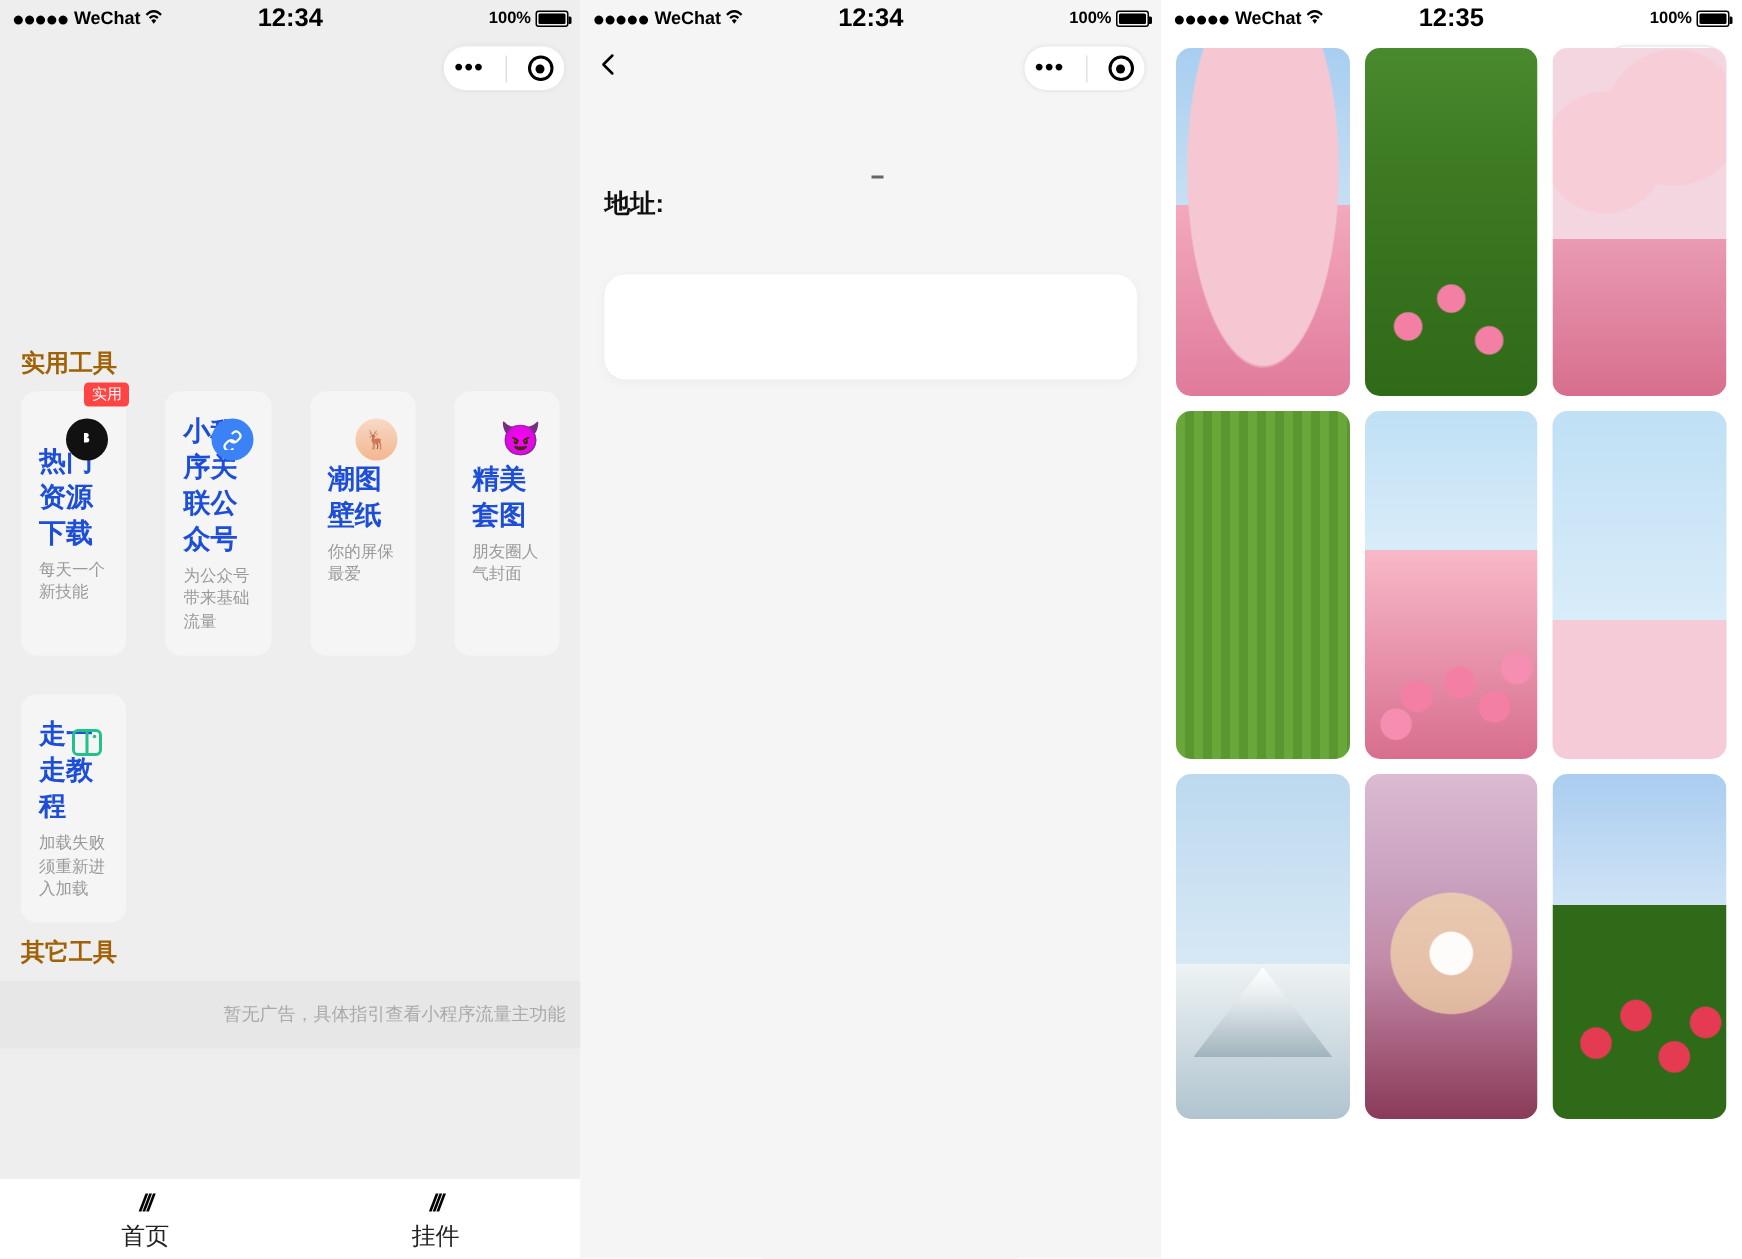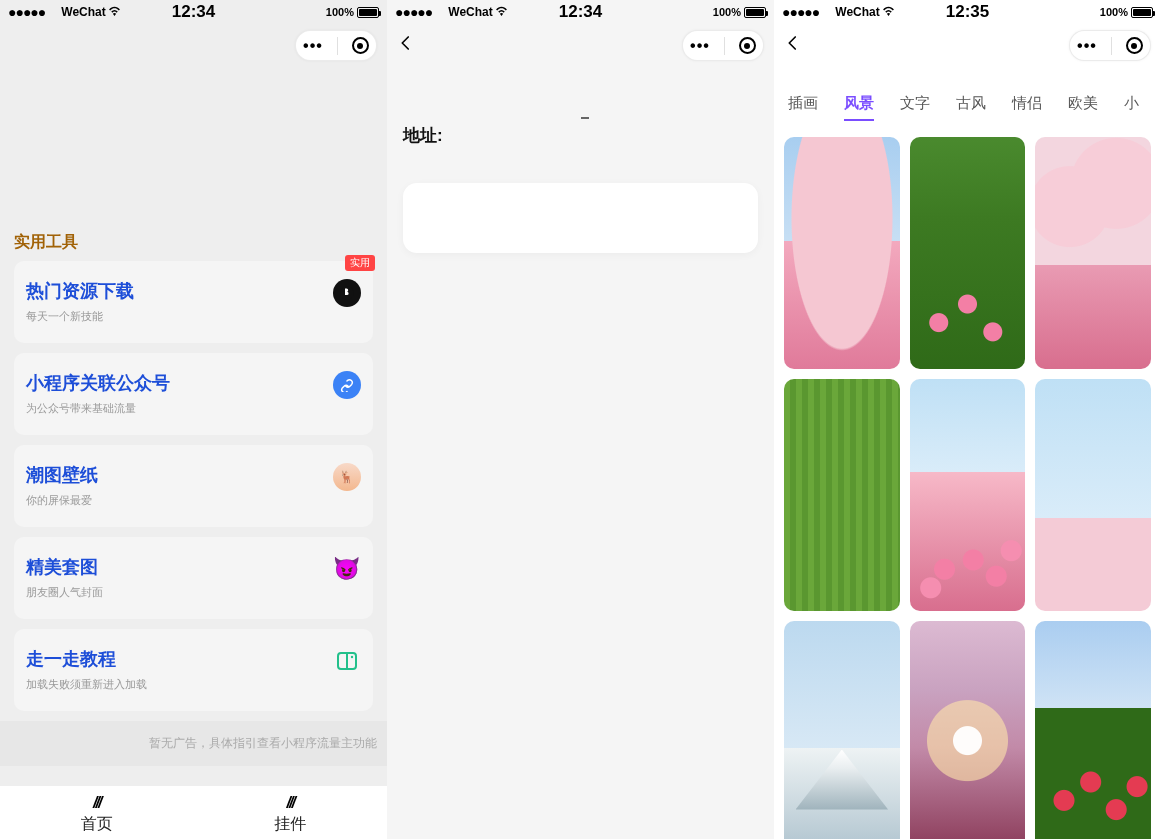--- a/index.html
+++ b/index.html
@@ -26,21 +26,21 @@
     height: 24px;
     display: flex;
     align-items: center;
     padding: 0 8px;
     font-size: 12px;
     font-weight: 600;
     position: relative;
     background: transparent;
   }
   .statusbar .dots { letter-spacing: -1px; font-size: 14px; }
-  .statusbar .wechat { margin-left: 16px; font-size: 12px;}
+  .statusbar .wechat { margin-left: 4px; font-size: 12px;}
   .statusbar .wifi-icon { margin-left: 2px; }
   .statusbar .time { position: absolute; left: 50%; transform: translateX(-50%); font-size: 17px;}
   .statusbar .right { position: absolute; right: 8px; display: flex; align-items: center; gap: 3px;}
   .statusbar .pct { font-size: 11px;}
   .statusbar .bat {
     width: 22px; height: 11px; border: 1.2px solid #000; border-radius: 2px; position: relative;
   }
   .statusbar .bat::after{
     content:""; position:absolute; right:-3px; top:3px; width:2px; height:5px; background:#000; border-radius:0 1px 1px 0;
   }
@@ -72,22 +72,22 @@
   .back-arrow{
     position:absolute; left:10px; top:34px; width:20px; height:20px;
   }
   .back-arrow svg{width:18px;height:18px;}
 
   
   .s1-top { height: 208px; background: #eee; }
   .section-title { font-size: 16px; font-weight:700; padding: 0 14px 8px; color:#a16207;}
   .cards {
     display: grid;
-    grid-template-columns: 1fr;
-    gap: 10px;
+    grid-template-columns: 1fr 1fr 1fr 1fr;
+    gap: 26px;
     padding: 0 14px 10px;
     background:#eee;
   }
   .card {
     background: #f5f5f5;
     border-radius: 10px;
     padding: 14px 12px;
     position: relative;
     min-height: 82px;
     display:flex; flex-direction:column; justify-content:center;
@@ -272,20 +272,21 @@
       <div class="icon" style="background:transparent;color:#22c08b;">
         <svg width="24" height="24" viewBox="0 0 24 24">
             <rect x="3" y="4" width="18" height="16" rx="3" fill="none" stroke="#22c08b" stroke-width="2"></rect>
             <line x1="12" y1="4" x2="12" y2="20" stroke="#22c08b" stroke-width="2"></line>
             <circle cx="17" cy="8" r="1.2" fill="#22c08b"></circle>
           </svg>
       </div>
     </div>
   </div>
 
+  <div class="section-title">其它工具</div>
   <div class="grey-band">暂无广告，具体指引查看小程序流量主功能</div>
 
   <div class="tabbar">
     <div class="tab">
       <span class="ico">///</span>
       <span class="lbl">首页</span>
     </div>
     <div class="tab">
       <span class="ico">///</span>
       <span class="lbl">挂件</span>
@@ -349,29 +350,20 @@
     <svg viewBox="0 0 24 24">
         <path d="M15 4l-8 8 8 8" stroke="#000" stroke-width="2.2" fill="none" stroke-linecap="round" stroke-linejoin="round"></path>
       </svg>
   </div>
   <div class="capsule">
     <span class="dots3">•••</span>
     <span class="sep"></span>
     <span class="target"></span>
   </div>
 
-  <div class="cat-tabs">
-    <span class="ct">插画</span>
-    <span class="ct active">风景</span>
-    <span class="ct">文字</span>
-    <span class="ct">古风</span>
-    <span class="ct">情侣</span>
-    <span class="ct">欧美</span>
-    <span class="ct">小</span>
-  </div>
 
   <div class="grid3">
     <div class="thumb house"></div>
     <div class="thumb tulip-green"></div>
     <div class="thumb blossom"></div>
     <div class="thumb grass"></div>
     <div class="thumb tulip-pink"></div>
     <div class="thumb skyline"></div>
     <div class="thumb row3 fuji"></div>
     <div class="thumb row3 sunset-water"></div>

